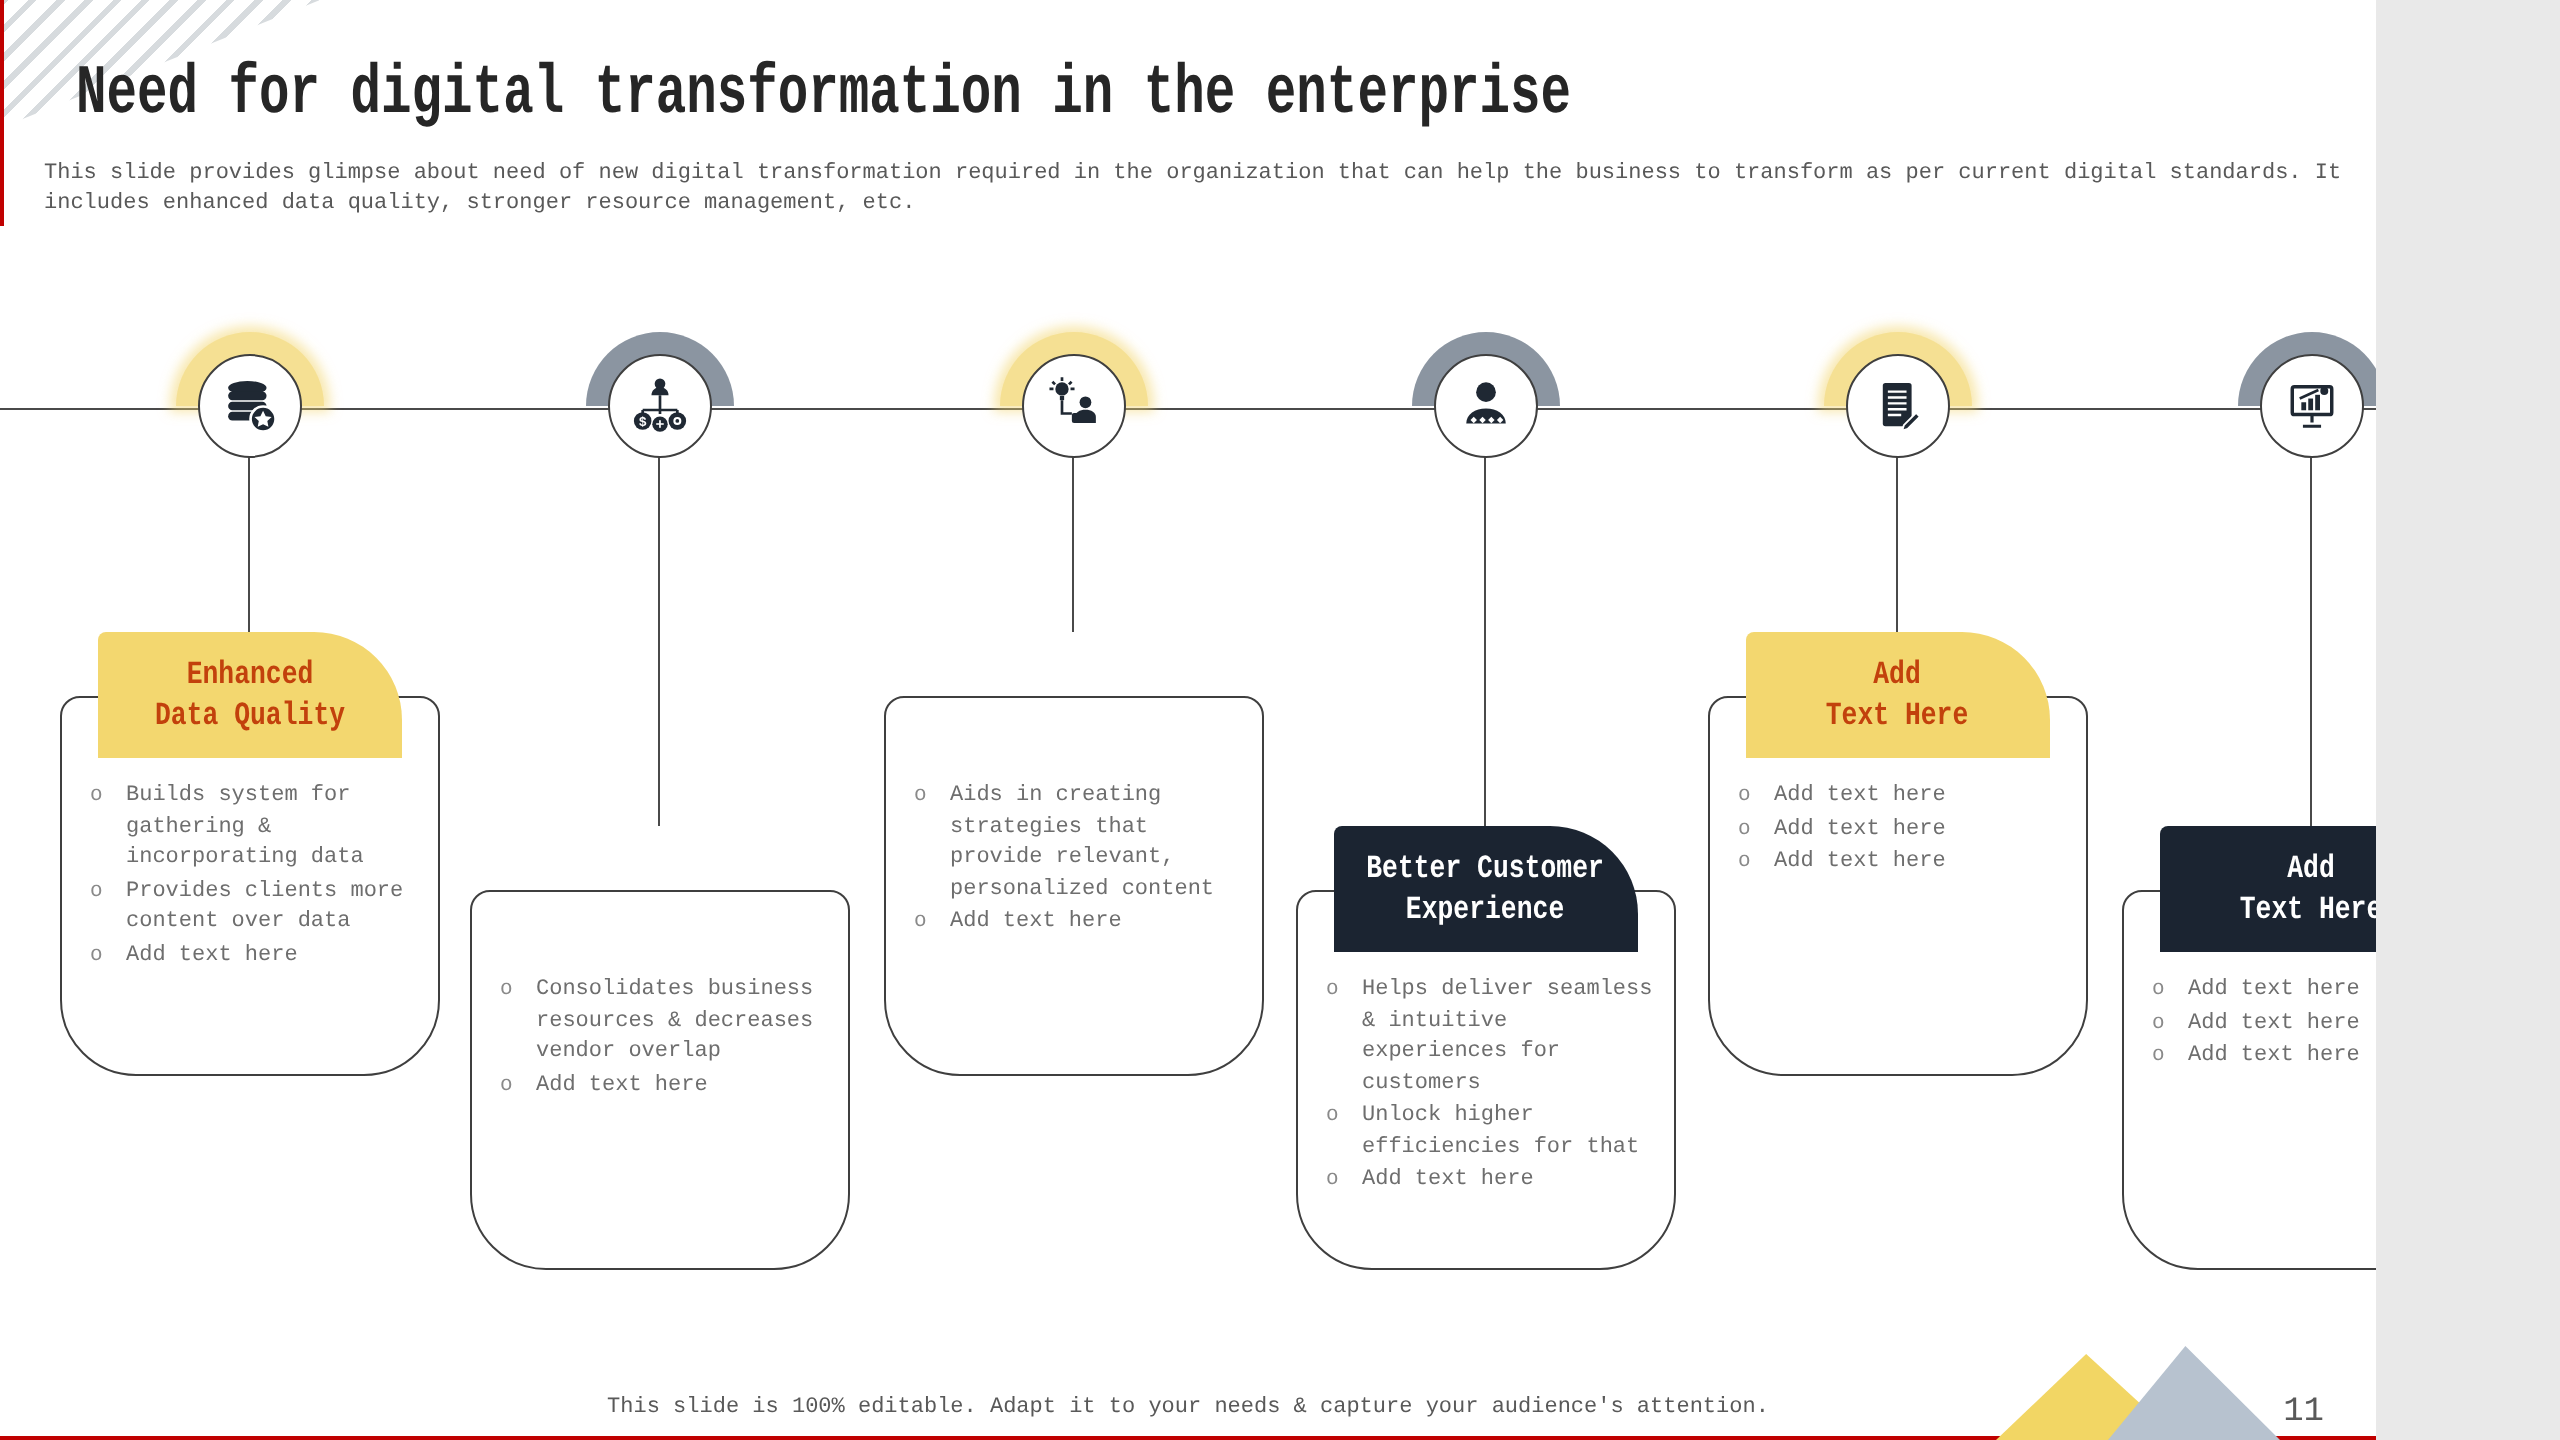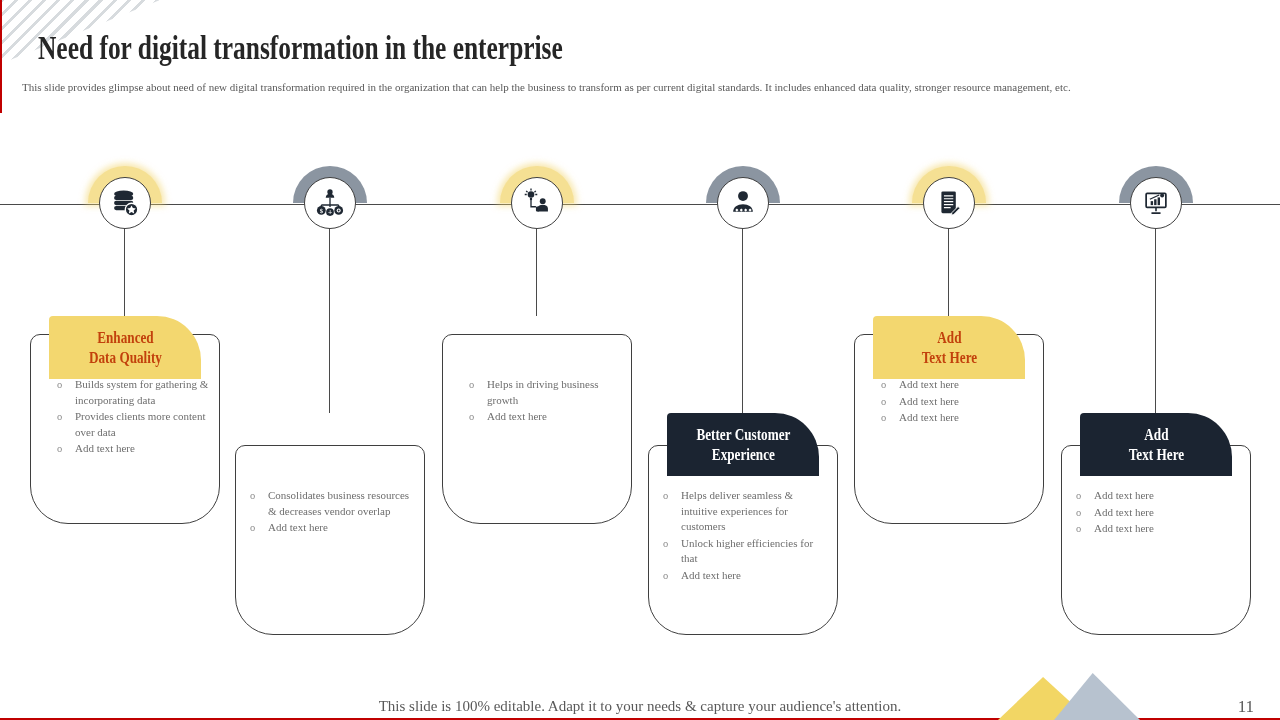--- a/index.html
+++ b/index.html
@@ -1,17 +1,17 @@
 <!DOCTYPE html>
 <html><head>
 <meta charset="utf-8">
 <style>
   html,body{margin:0;padding:0;background:#e9e9e9;}
-  .slide{position:relative;width:1280px;height:720px;background:#ffffff;overflow:hidden;
-         font-family:Liberation Serif, serif;}
+  .slide{position:relative;width:1188px;height:720px;background:#ffffff;overflow:hidden;
+         font-family:Liberation Mono, monospace;}
   
   .edge-left{position:absolute;left:0;top:0;width:2px;height:113px;background:#c00000;}
   .edge-bottom{position:absolute;left:0;bottom:0;width:1280px;height:2px;background:#c00000;}
   .hatch{position:absolute;left:0;top:0;width:165px;height:64px;
          background:repeating-linear-gradient(135deg,#d7dbde 0 3px,transparent 3px 10px);
          clip-path:polygon(0 0,160px 0,0 100%);}
   .tri{position:absolute;}
   .tri-yellow{left:998px;top:677px;width:92px;height:43px;background:#f2d664;
               clip-path:polygon(49% 0,100% 100%,0 100%);}
   .tri-blue{left:1054px;top:673px;width:86px;height:47px;background:#b7c2cf;
@@ -34,26 +34,26 @@
   .node svg{width:32px;height:32px;}
   
   .tab{position:absolute;left:19px;width:152px;height:63px;border-radius:4px 44px 0 0;
        display:flex;flex-direction:column;align-items:center;justify-content:center;z-index:2;}
   .col.odd .tab{top:150px;} .col.even .tab{top:247px;}
   .tab.yellow{background:#f3d76f;color:#c2410c;} .tab.dark{background:#1b2431;color:#ffffff;}
   .tab .tabtxt{font-weight:700;font-size:15px;line-height:19px;text-align:center;
                transform:scale(.88,1.08);transform-origin:center;}
   .card{position:absolute;left:0;width:190px;height:190px;background:#fff;
         border:1px solid #3f3f3f;border-radius:10px 10px 38px 38px;box-sizing:border-box;z-index:1;}
-  .col.odd .card{top:168px;padding-left:12px;} .col.even .card{top:279px;}
+  .col.odd .card{top:182px;} .col.even .card{top:279px;}
   .card ul{margin:0;padding:42px 8px 0 12px;list-style:none;}
   .card li{position:relative;padding-left:20px;font-size:11px;line-height:15.5px;color:#6e6e6e;margin-bottom:1px;}
   .card li::before{content:"o";position:absolute;left:2px;top:0;color:#8a8a8a;font-size:10.5px;}
   
-  .footer{position:absolute;left:0;right:0;top:698px;text-align:center;font-size:15px;color:#595959;}
+  .footer{position:absolute;left:0;right:0;top:698px;text-align:center;font-size:11px;color:#595959;}
   .pageno{position:absolute;right:26px;top:697px;font-size:17px;color:#595959;}
   svg .ink{fill:#1f2833;} svg .stroke-ink{stroke:#1f2833;fill:none;}
 </style>
 </head>
 <body>
 
 <div class="slide">
 
   <div class="hatch"></div>
   <div class="edge-left"></div>
@@ -125,21 +125,21 @@
         <rect class="ink" x="6.7" y="8.2" width="1.6" height="1.6"></rect>
         <path class="stroke-ink" stroke-width="1" d="M7.5 1.2v1.4M3.9 2.9l1 1M11.1 2.9l-1 1M2.8 5.6h1.5M12.2 5.6h-1.5"></path>
         <path class="stroke-ink" stroke-width="1" d="M7.5 9.8v5h3.7"></path>
         <circle class="ink" cx="16.3" cy="10.6" r="2.2"></circle>
         <path class="ink" d="M12.4 18.4v-2.3c0-1.7 1.7-2.7 3.9-2.7s3.9 1 3.9 2.7v2.3z"></path>
         <rect class="ink" x="11.2" y="14.6" width="2.6" height="3.8" rx=".8"></rect>
       </svg>
     </div>
     <div class="card">
       <ul>
-          <li>Helps in driving business growth</li>
+          <li>Aids in creating strategies that provide relevant, personalized content</li>
           <li>Add text here</li>
         </ul>
     </div>
   </div>
 
   <div class="col even" style="left:648px">
     <div class="stem"></div>
     <div class="ring gray"></div>
     <div class="node">
       <svg viewBox="0 0 24 24">

